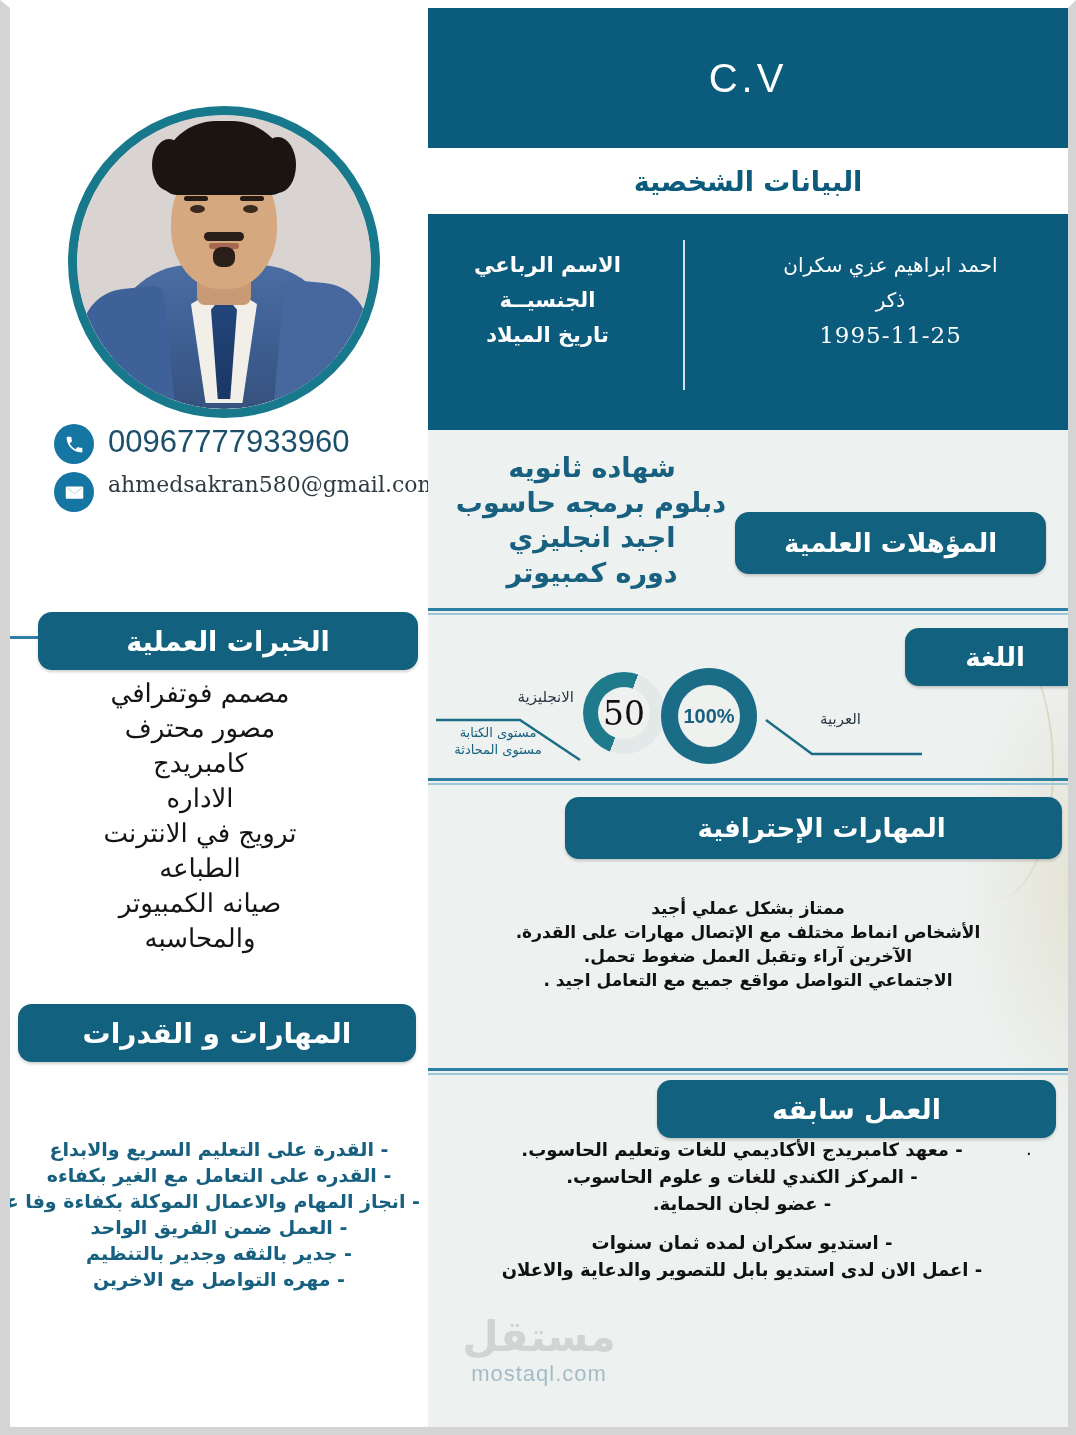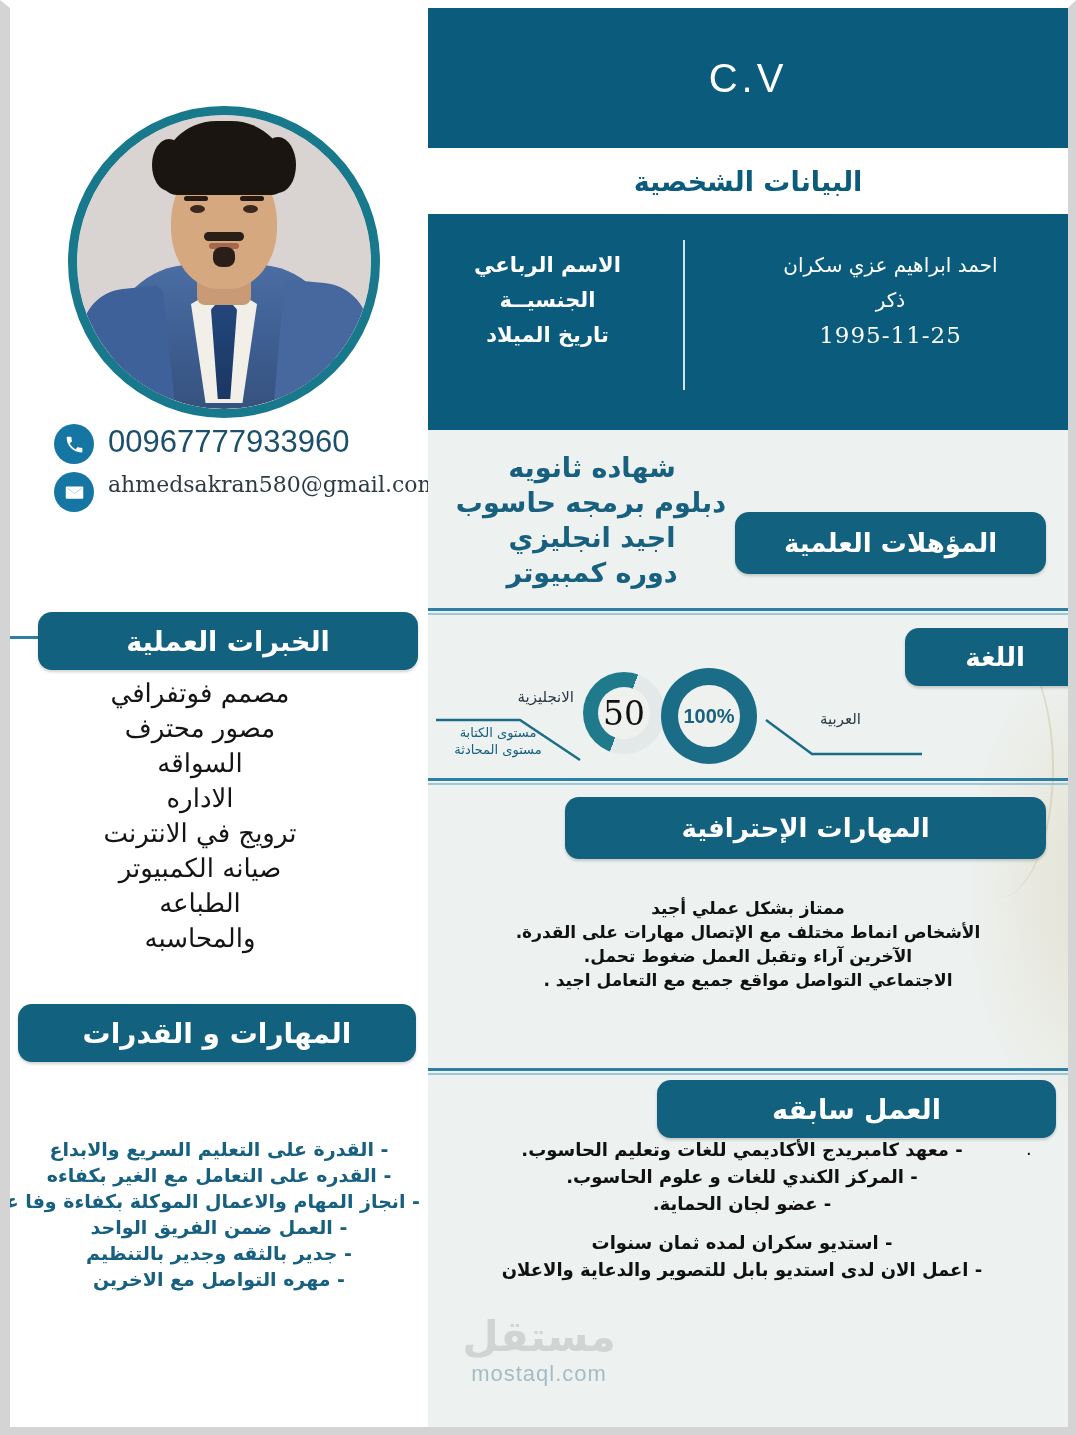--- a/index.html
+++ b/index.html
@@ -228,21 +228,21 @@
   .ring-en{left:155px;top:4px;width:82px;height:82px;}
   .ring-ar{left:233px;top:0px;width:96px;height:96px;}
   .ring-label{position:absolute;font-size:14px;color:#2b3a44;}
   .ring-num{
     position:absolute;display:flex;align-items:center;justify-content:center;
     font-family:"DejaVu Serif",serif;
   }
 
   .prof-rule{left:0;top:770px;width:100%;height:3px;background:#2f7fa3;}
   .prof-rule2{left:0;top:775px;width:100%;height:2px;background:#9ec7d8;}
-  .prof-pill{position:absolute;left:137px;top:789px;width:481px;height:62px;font-size:26px;}
+  .prof-pill{position:absolute;left:137px;top:789px;width:481px;height:62px;font-size:26px;padding-left:16px;}
   .prof-text{
     position:absolute;left:20px;top:888px;width:600px;
     text-align:center;color:#111111;
     font-size:17px;line-height:24px;font-weight:bold;
   }
   .prof-text div{white-space:nowrap;}
 
   .prev-rule{left:0;top:1060px;width:100%;height:3px;background:#2f7fa3;}
   .prev-rule2{left:0;top:1065px;width:100%;height:2px;background:#9ec7d8;}
   .prev-pill{position:absolute;left:229px;top:1072px;width:399px;height:58px;font-size:27px;}
@@ -324,25 +324,25 @@
         </div>
       </div>
 
       <div class="rule exp-rule"></div>
       <div class="pill exp-pill">
         <span>الخبرات العملية</span>
       </div>
       <div class="exp-list">
         <div>مصمم فوتفرافي</div>
         <div>مصور محترف</div>
-        <div>السواقه</div>
+        <div>كامبريدج</div>
         <div>الاداره</div>
         <div>ترويج في الانترنت</div>
+        <div>الطباعه</div>
         <div>صيانه الكمبيوتر</div>
-        <div>الطباعه</div>
         <div>والمحاسبه</div>
       </div>
 
       <div class="pill skills-pill">
         <span>المهارات و القدرات</span>
       </div>
       <div class="skills-list">
         <div>- القدرة على التعليم السريع والابداع</div>
         <div>- القدره  على التعامل مع الغير بكفاءه</div>
         <div>- انجاز المهام والاعمال الموكلة بكفاءة وفا عليه</div>

